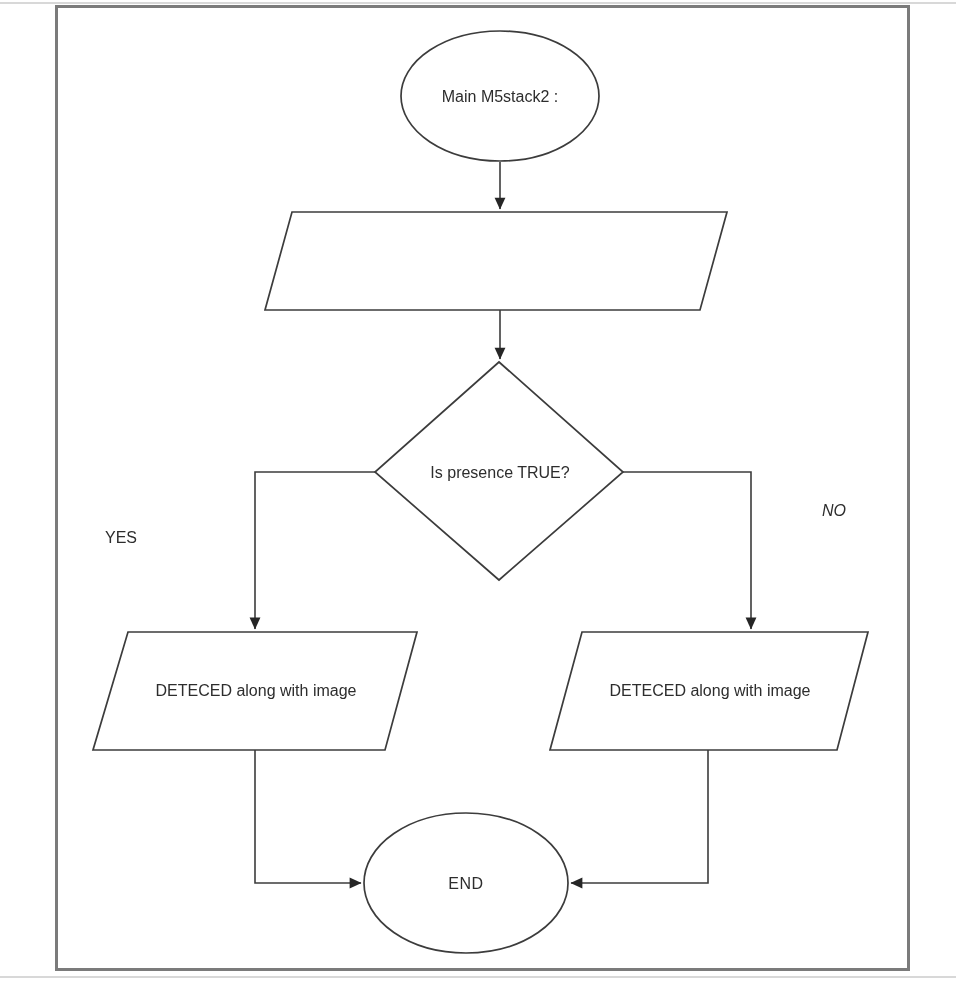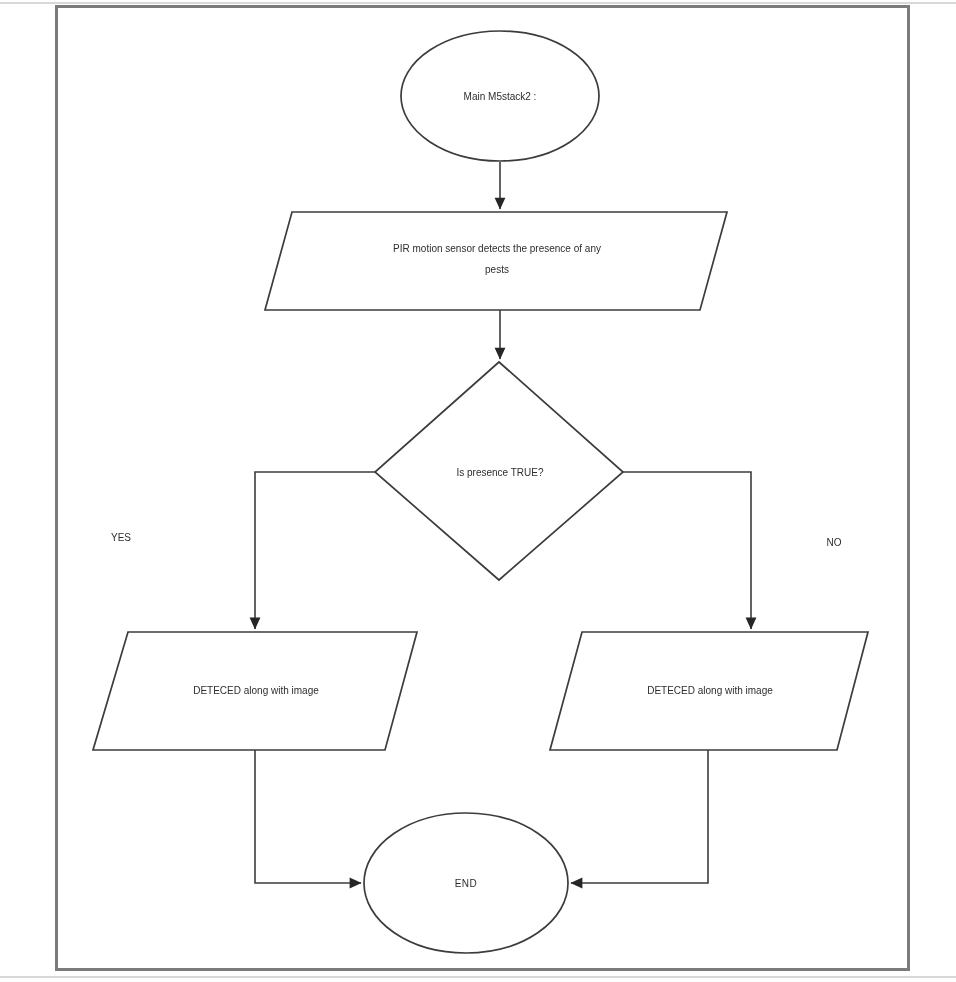--- a/index.html
+++ b/index.html
@@ -48,31 +48,31 @@
   }
   .edge {
     fill: none;
     stroke: #3c3c3c;
     stroke-width: 1.6;
   }
   .node-label {
     position: absolute;
     transform: translate(-50%, -50%);
     color: #2d2d2d;
-    font-size: 10px;
+    font-size: 16px;
     line-height: 21px;
     text-align: center;
     white-space: nowrap;
   }
   .node-label .line { display: block; }
   .start-label   { left: 500px; top: 96px; }
   .sense-label   { left: 497px; top: 259px; }
   .decision-label{ left: 500px; top: 472px; }
   .yes-label     { left: 121px; top: 537px; }
-  .no-label      { left: 834px; top: 542px; }
+  .no-label      { left: 834px; top: 510px; font-style: italic; }
   .pests-label   { left: 256px; top: 690px; }
   .nopests-label { left: 710px; top: 690px; }
   .end-label     { left: 466px; top: 883px; letter-spacing: 0.5px; }
 </style>
 </head>
 <body>
 
 <div class="canvas">
 
   <div class="page-rule top"></div>
@@ -97,24 +97,20 @@
     <ellipse class="shape" cx="500" cy="96" rx="99" ry="65"></ellipse>
     <polygon class="shape" points="292,212 727,212 700,310 265,310"></polygon>
     <polygon class="shape" points="499,362 623,472 499,580 375,472"></polygon>
     <polygon class="shape" points="128,632 417,632 385,750 93,750"></polygon>
     <polygon class="shape" points="582,632 868,632 837,750 550,750"></polygon>
     <ellipse class="shape" cx="466" cy="883" rx="102" ry="70"></ellipse>
   </svg>
 
   <div class="node-label start-label">Main M5stack2 :</div>
 
-  <div class="node-label sense-label">
-    <span class="line">PIR motion sensor detects the presence of any</span>
-    <span class="line">pests</span>
-  </div>
 
   <div class="node-label decision-label">Is presence TRUE?</div>
 
   <div class="node-label yes-label">YES</div>
 
   <div class="node-label no-label">NO</div>
 
   <div class="node-label pests-label">
     <span class="line">DETECED along with image</span>
   </div>

